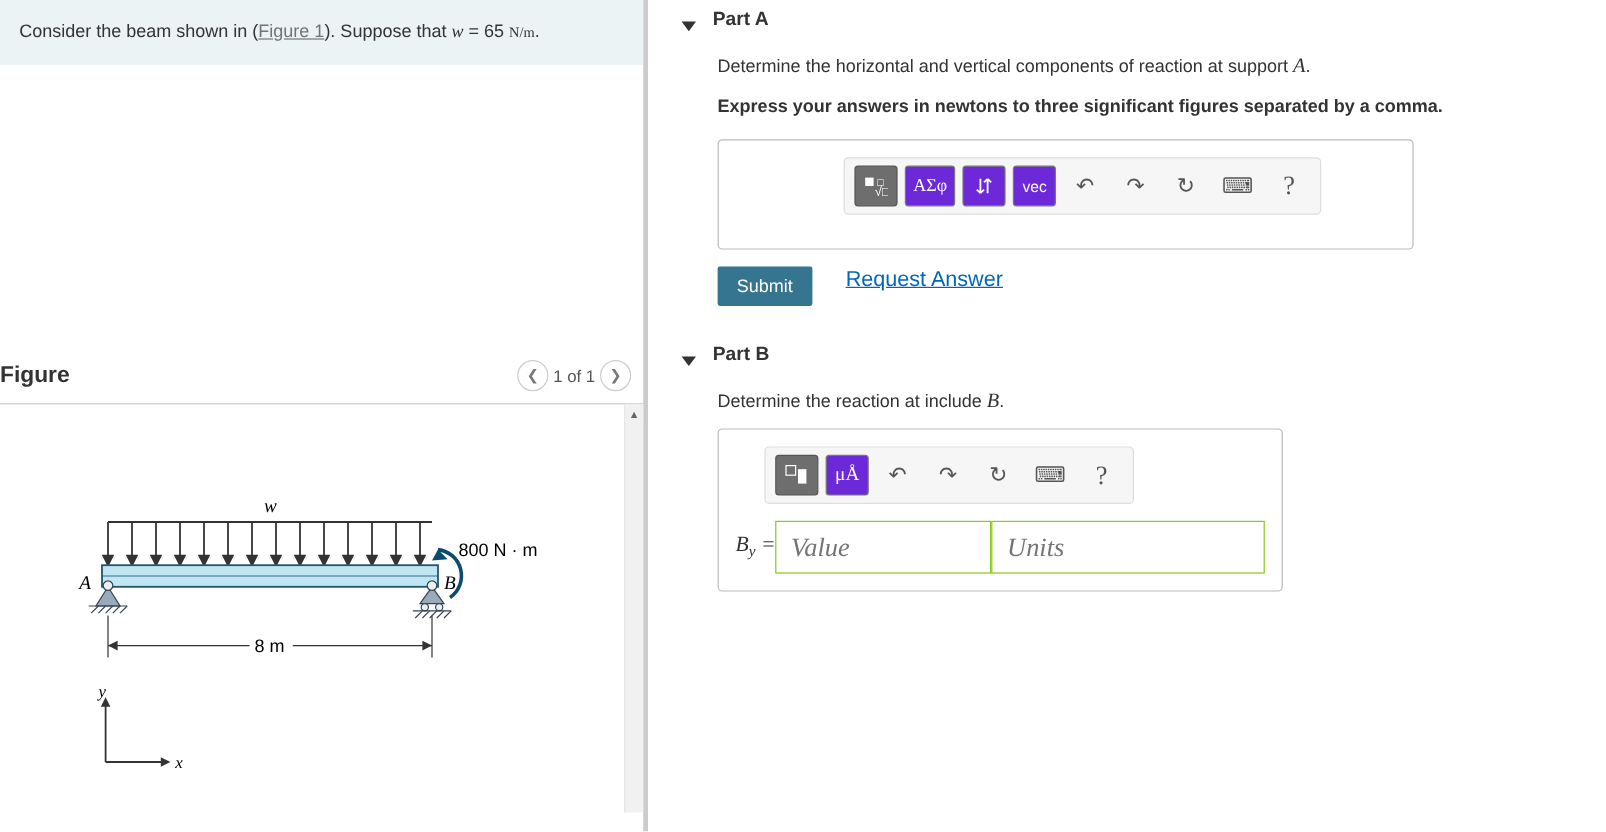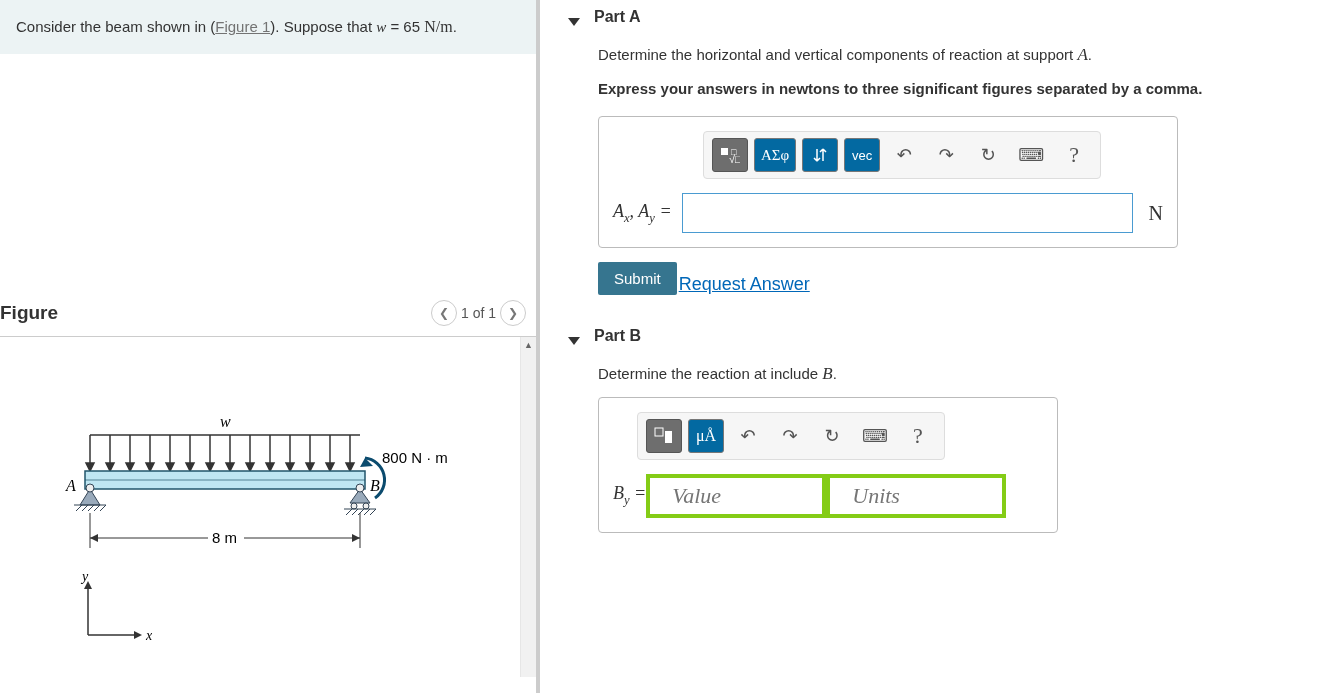--- a/index.html
+++ b/index.html
@@ -23,47 +23,47 @@
   .caret-down { width: 0; height: 0; border-left: 6px solid transparent; border-right: 6px solid transparent; border-top: 8px solid #333; }
   .part-header .ttl { font-weight: bold; font-size: 16px; }
   .part-content { padding-left: 30px; padding-bottom: 24px; }
   .instr { font-size: 15px; color: #333; margin-bottom: 10px; line-height: 1.5; }
   .instr-bold { font-weight: bold; font-size: 15px; color: #333; margin-bottom: 16px; line-height: 1.5; }
   .answer-box { border: 1px solid #bbb; border-radius: 4px; padding: 14px 14px 14px 14px; display: inline-block; min-width: 580px; }
   .toolbar { background: #f6f6f6; border: 1px solid #ddd; border-radius: 4px; padding: 6px 8px; display: inline-flex; align-items: center; gap: 6px; margin-left: 90px; margin-bottom: 14px; }
   .toolbar-b { margin-left: 24px; }
   .tbtn { min-width: 36px; height: 34px; border-radius: 3px; display: inline-flex; align-items: center; justify-content: center; font-size: 14px; cursor: pointer; padding: 0 6px; }
   .tbtn.dark { background: #6e6e6e; color: #fff; border: 1px solid #555; }
-  .tbtn.gray { background: #0369a1; color: #fff; border: 1px solid #777; }
+  .tbtn.gray { background: #6d28d9; color: #fff; border: 1px solid #777; }
   .tbtn.light { background: transparent; color: #555; border: none; font-size: 18px; }
   .eq-row { display: flex; align-items: center; gap: 10px; }
   .eq-label { font-family: 'Times New Roman', serif; font-size: 18px; font-style: italic; white-space: nowrap; }
   .sub { font-size: 0.7em; vertical-align: sub; font-style: italic; }
   .eq-input { border: 1px solid #4a9bd1; height: 40px; flex: 1; min-width: 420px; padding: 4px 8px; font-size: 16px; outline: none; }
   .unit-lbl { font-family: 'Times New Roman', serif; font-size: 20px; padding-left: 6px; }
-  .submit-row { margin-top: 14px; display: flex; align-items: flex-end; gap: 2px; }
+  .submit-row { margin-top: 14px; display: flex; align-items: flex-start; gap: 28px; }
   .submit-btn { background: #36758f; color: #fff; border: none; padding: 8px 16px; font-size: 15px; cursor: pointer; border-radius: 2px; }
   .request-link { color: #0067b8; text-decoration: underline; font-size: 18px; cursor: pointer; }
   .val-units-row { display:flex; align-items:center; }
-  .val-input, .units-input { border: 4px solid #84cc16; height: 44px; padding: 4px 22px; font-size: 22px; font-family: 'Times New Roman', serif; font-style: italic; color: #737373; }
+  .val-input, .units-input { border: 1px solid #84cc16; height: 44px; padding: 4px 12px; font-size: 22px; font-family: 'Times New Roman', serif; font-style: italic; color: #737373; }
   .val-input { width: 180px; }
-  .units-input { width: 180px; }
+  .units-input { width: 228px; }
 
   
   .beam-svg { display:block; margin: 60px 0 0 50px; }
   .keyboard-icon::before { content: "⌨"; }
 </style>
 </head>
 <body>
 
 <div class="container">
 
   <div class="left-panel">
     <div class="problem-box">
-      <span>Consider the beam shown in (</span><a class="link">Figure 1</a><span>). Suppose that </span><span class="math-it">w</span><span> = 65 </span><span class="math-rm" style="font-size:16px">N/m</span><span>.</span>
+      <span>Consider the beam shown in (</span><a class="link">Figure 1</a><span>). Suppose that </span><span class="math-it">w</span><span> = 65 </span><span class="math-rm" style="font-size:12px">N/m</span><span>.</span>
     </div>
 
     <div class="figure-header">
       <h3>Figure</h3>
       <div class="pager">
         <span class="circ-btn">❮</span>
         <span>1 of 1</span>
         <span class="circ-btn">❯</span>
       </div>
     </div>
@@ -190,25 +190,20 @@
                 <path d="M5 2 L5 14 M5 14 L2 11 M5 14 L8 11 M11 14 L11 2 M11 2 L8 5 M11 2 L14 5" stroke="#fff" stroke-width="1.5" fill="none"></path>
               </svg>
           </span>
           <span class="tbtn gray" style="font-size:13px">vec</span>
           <span class="tbtn light">↶</span>
           <span class="tbtn light">↷</span>
           <span class="tbtn light">↻</span>
           <span class="tbtn light keyboard-icon"></span>
           <span class="tbtn light" style="font-family:'Times New Roman';font-size:22px">?</span>
         </div>
-        <div class="eq-row">
-          <span class="eq-label"><i>A<sub class="sub">x</sub></i>, <i>A<sub class="sub">y</sub></i> =</span>
-          <input class="eq-input" type="text" style="">
-          <span class="unit-lbl">N</span>
-        </div>
       </div>
       <div class="submit-row">
         <button class="submit-btn">Submit</button>
         <a class="request-link">Request Answer</a>
       </div>
     </div>
 
     <div class="part-header">
       <span class="caret-down"></span>
       <span class="ttl">Part B</span>

